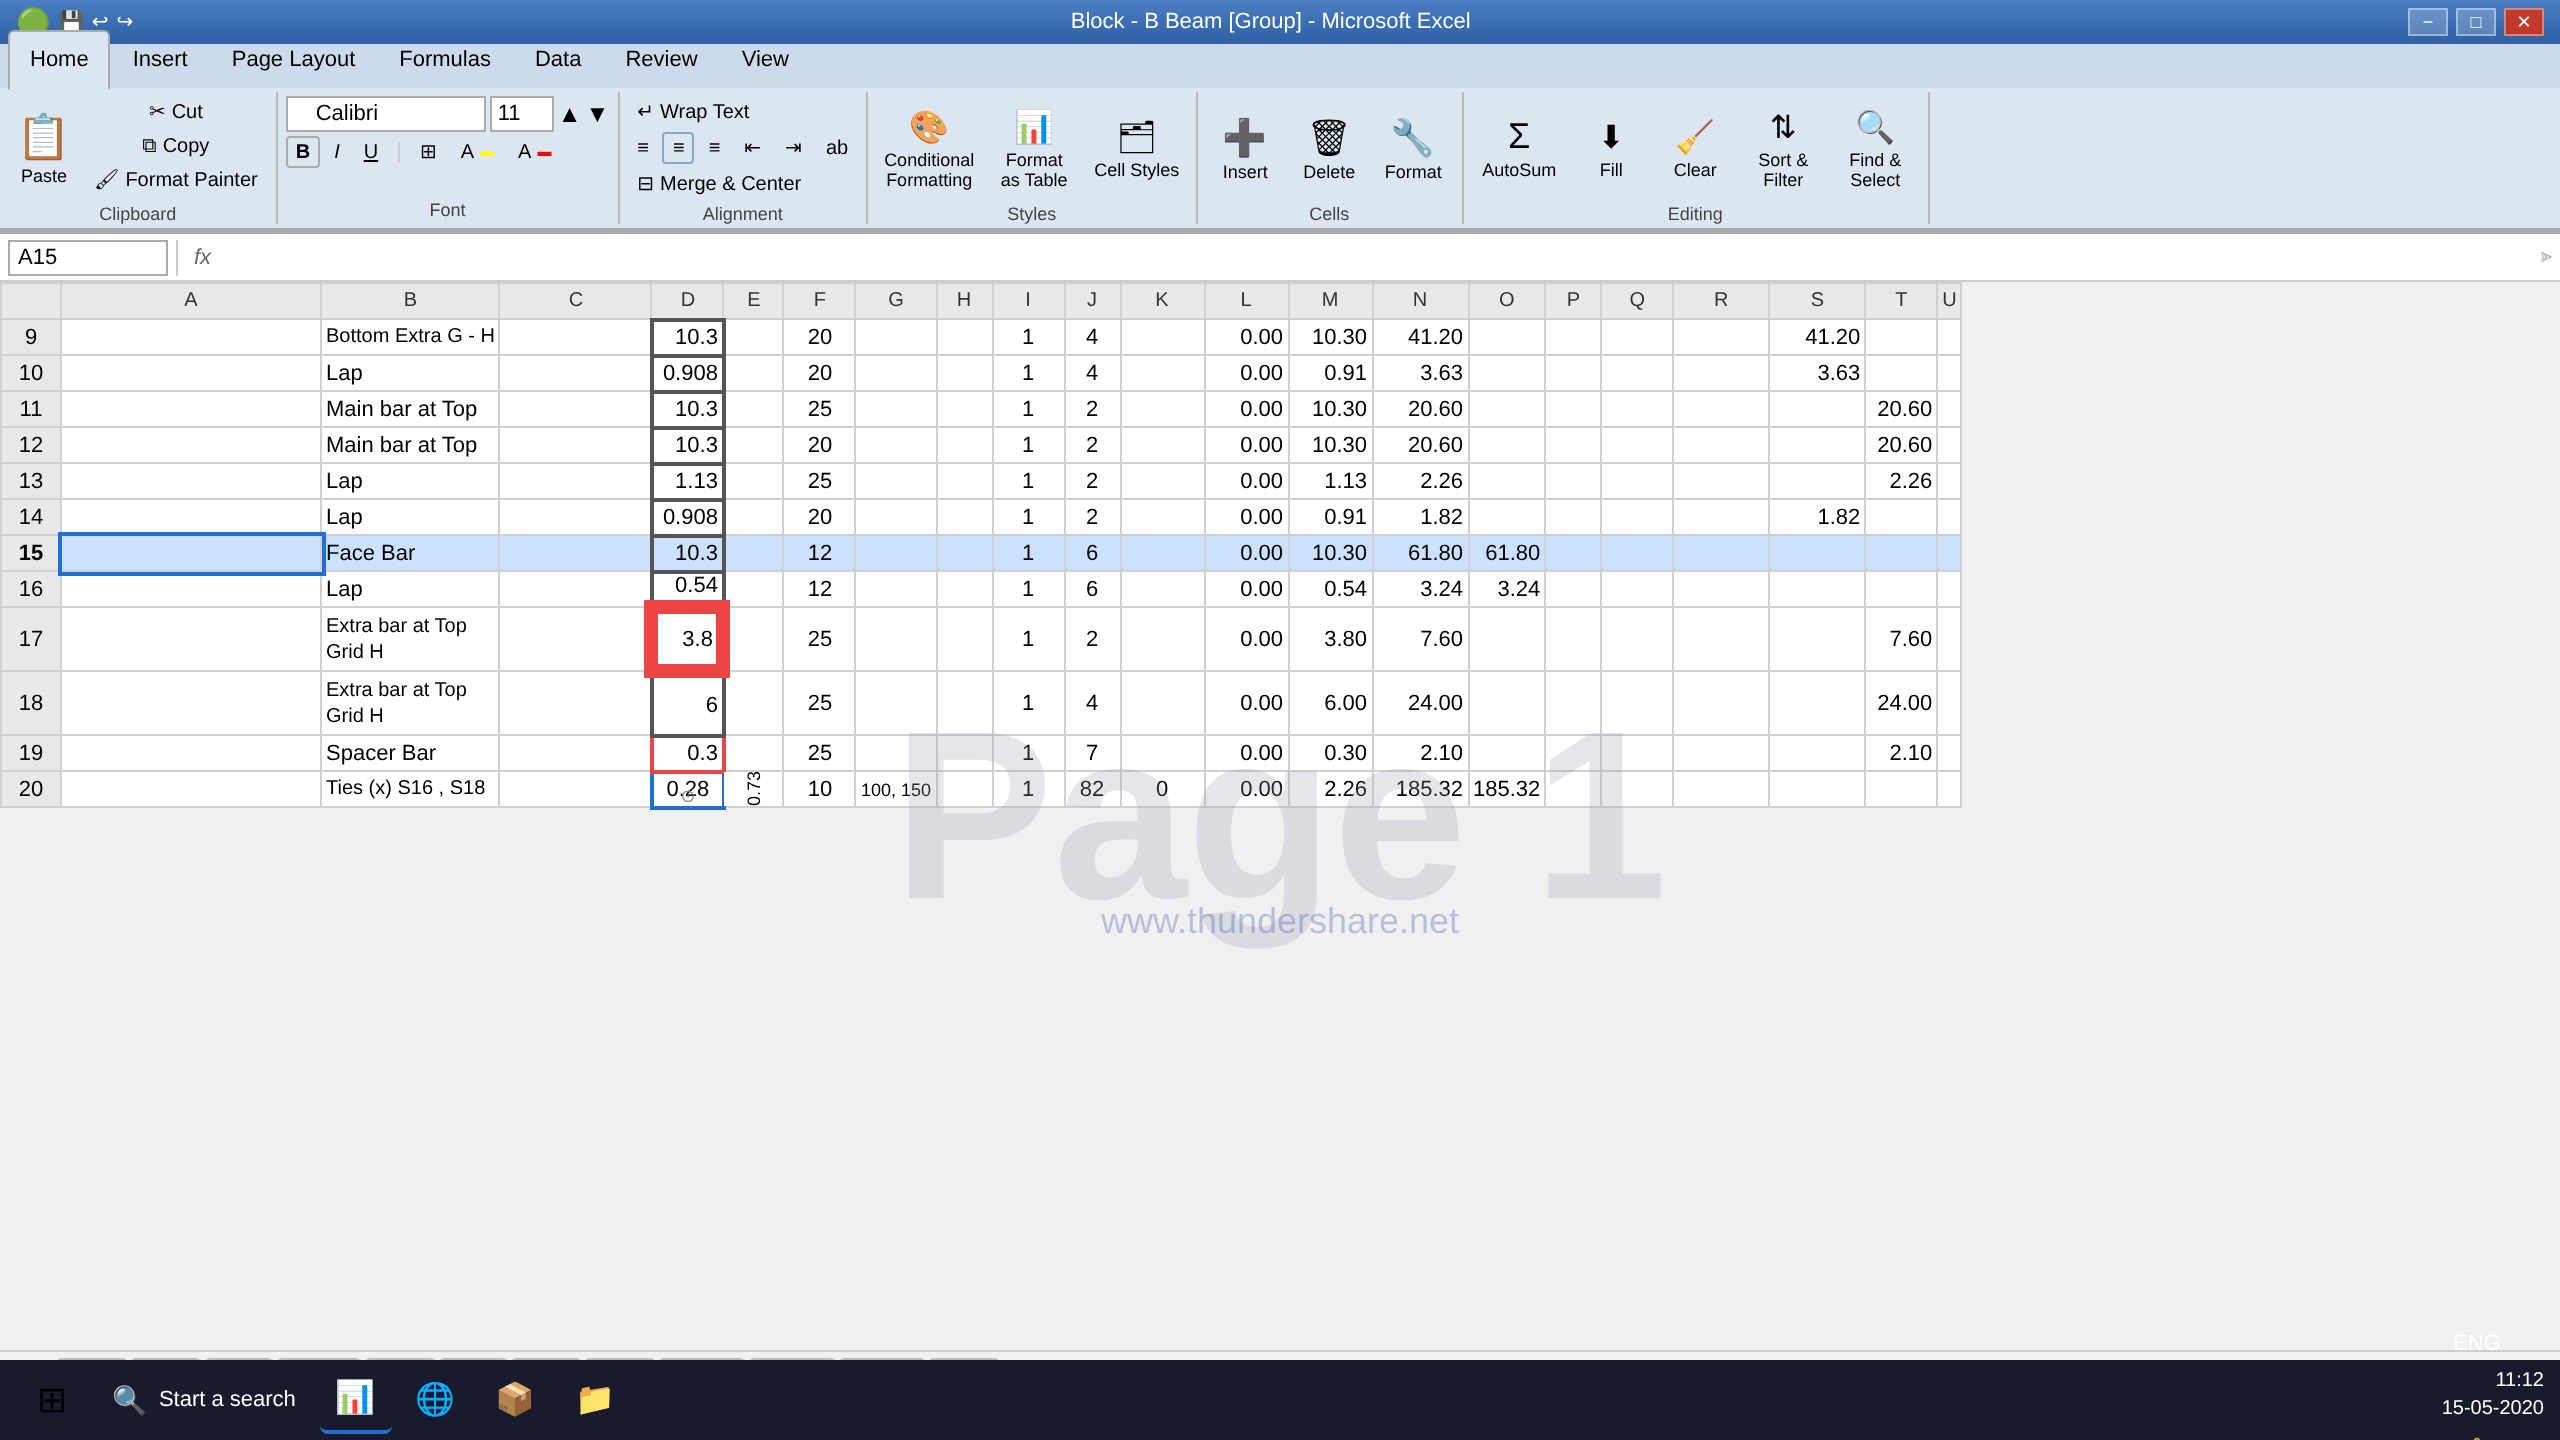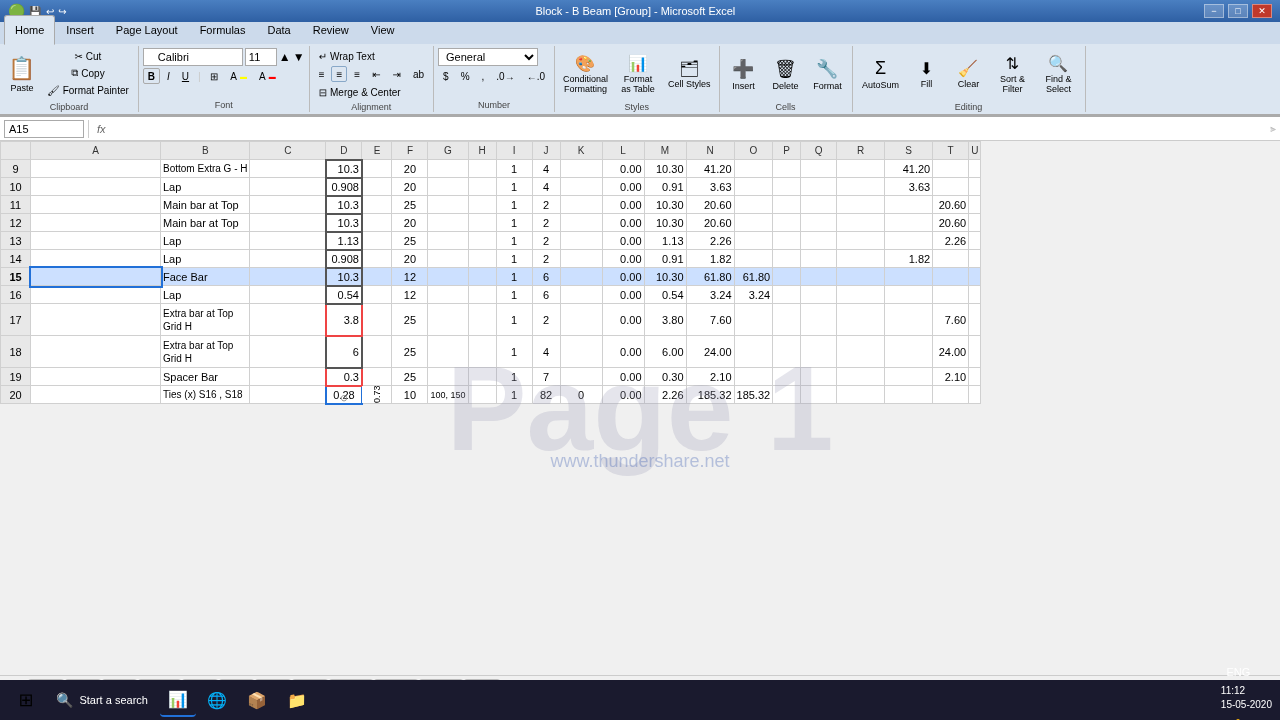--- a/index.html
+++ b/index.html
@@ -368,37 +368,20 @@
         <div class="ribbon-row">
           <div class="ribbon-btn small">
             <span>⊟</span>
             <span>Merge &amp; Center</span>
           </div>
         </div>
       </div>
       <div class="ribbon-group-label">Alignment</div>
     </div>
 
-    <div class="ribbon-group">
-      <div style="display:flex;flex-direction:column;gap:2px;flex:1;">
-        <div class="ribbon-row">
-          <select class="number-format-box">
-            <option>General</option>
-          </select>
-        </div>
-        <div class="ribbon-row">
-          <div class="ribbon-btn small">$</div>
-          <div class="ribbon-btn small">%</div>
-          <div class="ribbon-btn small">,</div>
-          <div class="ribbon-btn small">.0→</div>
-          <div class="ribbon-btn small">←.0</div>
-        </div>
-      </div>
-      <div class="ribbon-group-label">Number</div>
-    </div>
 
     <div class="ribbon-group">
       <div class="ribbon-group-inner">
         <div class="ribbon-btn large" style="min-width:52px;">
           <div style="font-size:16px;">🎨</div>
           <div class="btn-label">Conditional<br>Formatting</div>
         </div>
         <div class="ribbon-btn large" style="min-width:48px;">
           <div style="font-size:16px;">📊</div>
           <div class="btn-label">Format<br>as Table</div>
@@ -723,21 +706,21 @@
           <td></td>
           <td></td>
           <td></td>
         </tr>
 
         <tr style="height:32px;">
           <td class="row-header">17</td>
           <td></td>
           <td style="white-space:normal;font-size:10px;line-height:1.3;">Extra bar at Top<br>Grid H</td>
           <td></td>
-          <td style="text-align:right;border:2px solid #ef4444;">3.8</td>
+          <td style="text-align:right;border:7px solid #ef4444;">3.8</td>
           <td></td>
           <td style="text-align:center;">25</td>
           <td></td>
           <td></td>
           <td style="text-align:center;">1</td>
           <td style="text-align:center;">2</td>
           <td></td>
           <td style="text-align:right;">0.00</td>
           <td style="text-align:right;">3.80</td>
           <td style="text-align:right;">7.60</td>
@@ -880,19 +863,19 @@
   <div class="taskbar-item">
     <span style="font-size:16px;">📦</span>
   </div>
   <div class="taskbar-item">
     <span style="font-size:16px;">📁</span>
   </div>
   <div class="taskbar-right">
     <span style="display:flex;gap:8px;align-items:center;color:white;font-size:11px;">
       <span>ENG</span>
     </span>
-    <div style="text-align:left;line-height:1.4;margin-left:16px;">
+    <div style="text-align:right;line-height:1.4;margin-left:16px;">
       <div>11:12</div>
       <div>15-05-2020</div>
     </div>
     <span style="font-size:14px;">🔔</span>
   </div>
 </div>
 
 </body></html>

